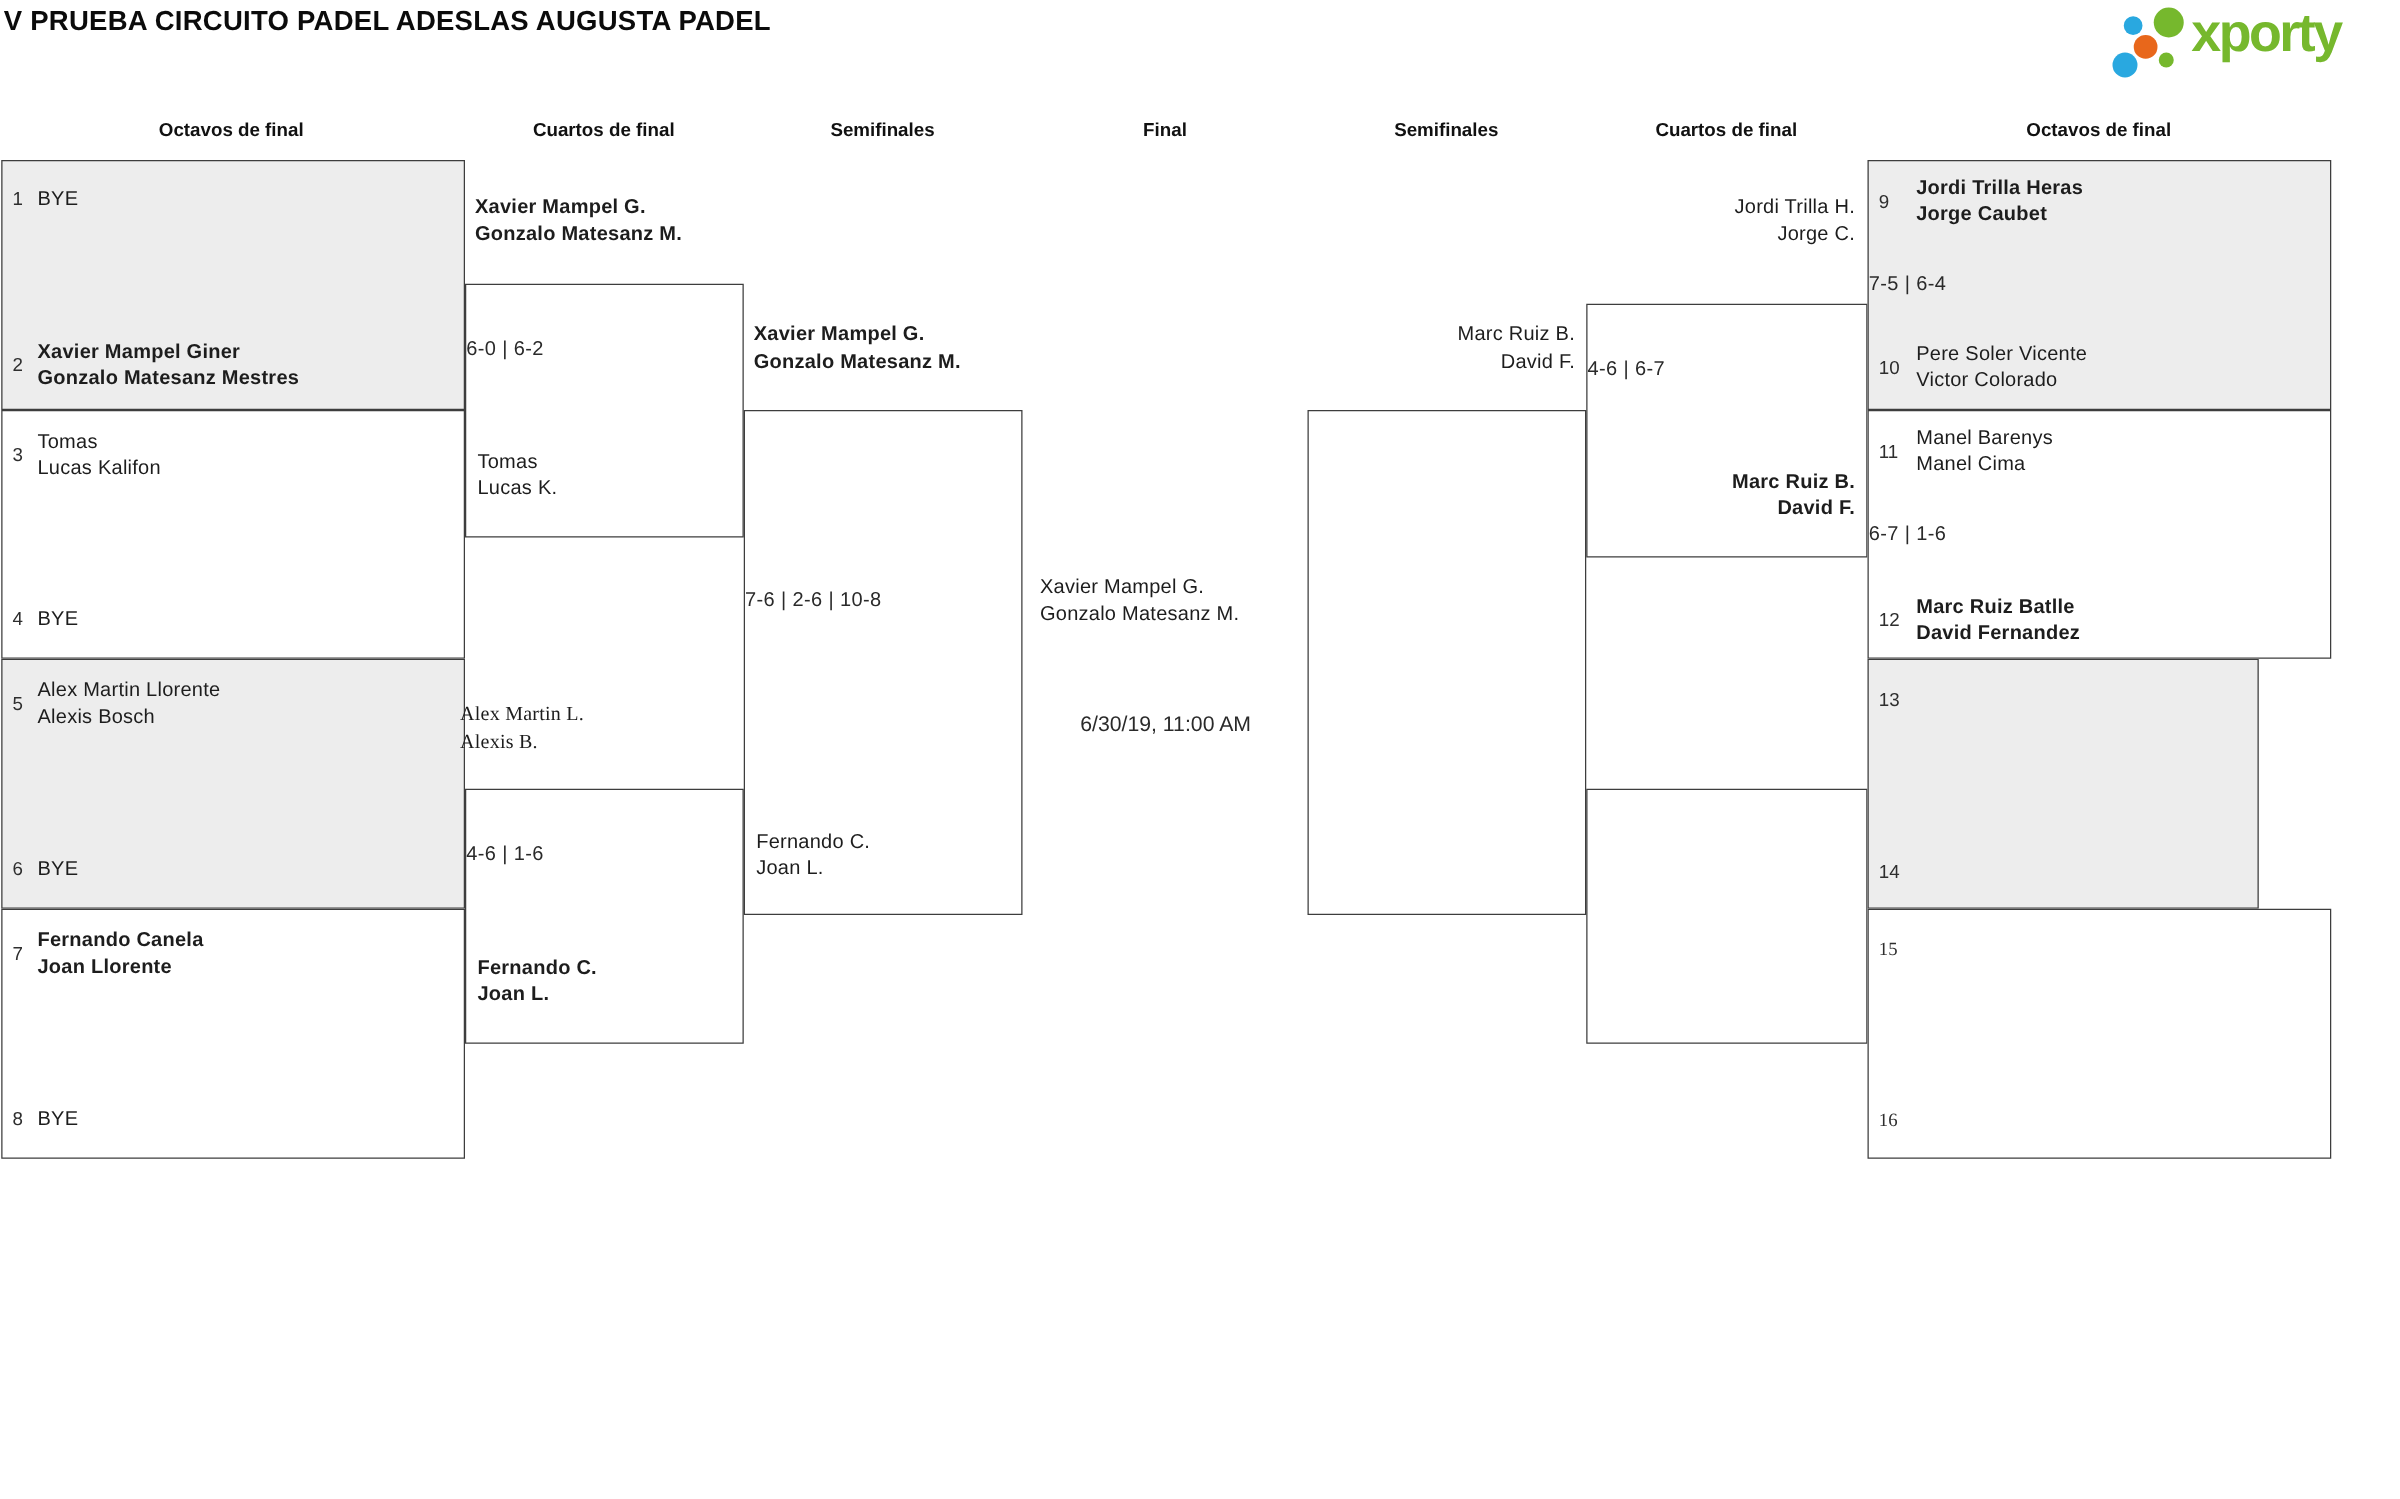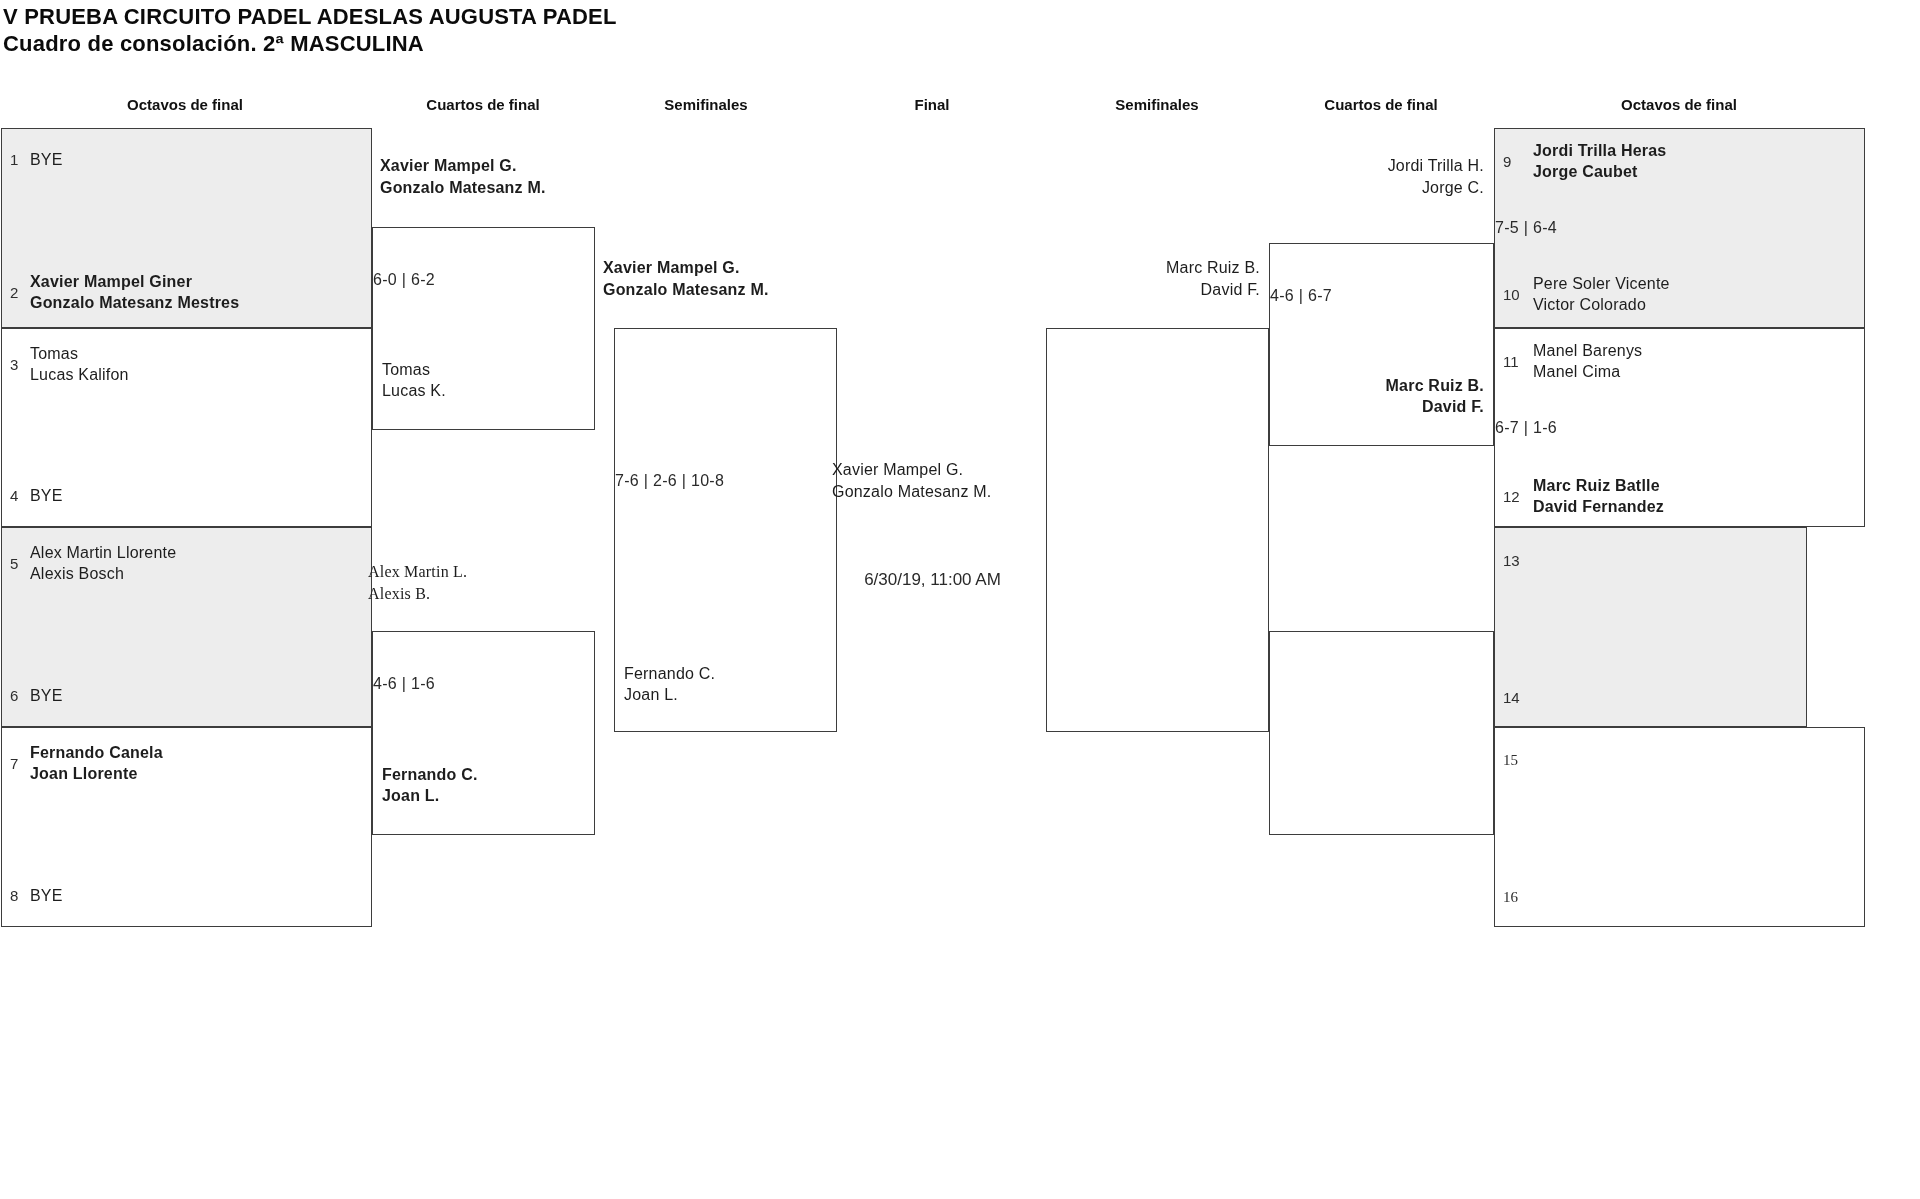--- a/index.html
+++ b/index.html
@@ -40,23 +40,30 @@
 
   .final-date{position:absolute;left:818px;top:570px;width:229px;text-align:center;font-size:17px;color:#2a2a2a;white-space:nowrap;}
 </style>
 </head>
 <body>
 
 <div id="page">
 
   <div class="title-block">
     <div class="title">V PRUEBA CIRCUITO PADEL ADESLAS AUGUSTA PADEL</div>
-    <div class="subtitle">Cuadro de consolación. 2ª MASCULINA</div>
-  </div>
-
+  </div>
+
+  <div class="logo">
+    <span class="dot" style="left:13px;top:11px;width:15px;height:15px;background:#29a8e0;"></span>
+    <span class="dot" style="left:37px;top:4px;width:24px;height:24px;background:#76b82d;"></span>
+    <span class="dot" style="left:21px;top:26px;width:19px;height:19px;background:#e8671b;"></span>
+    <span class="dot" style="left:41px;top:40px;width:12px;height:12px;background:#76b82d;"></span>
+    <span class="dot" style="left:4px;top:40px;width:20px;height:20px;background:#29a8e0;"></span>
+    <span class="word">xporty</span>
+  </div>
 
   <div class="round-label" style="left:185px;">Octavos de final</div>
   <div class="round-label" style="left:483px;">Cuartos de final</div>
   <div class="round-label" style="left:706px;">Semifinales</div>
   <div class="round-label" style="left:932px;">Final</div>
   <div class="round-label" style="left:1157px;">Semifinales</div>
   <div class="round-label" style="left:1381px;">Cuartos de final</div>
   <div class="round-label" style="left:1679px;">Octavos de final</div>
 
   <div class="box shade" style="left:1px;top:128px;width:371px;height:200px;">
@@ -144,21 +151,21 @@
     <div class="winner bold" style="left:9px;bottom:28px;">
       <div>Fernando C.</div>
       <div>Joan L.</div>
     </div>
   </div>
 
   <div class="team-label bold" style="left:603px;top:257px;">
     <div>Xavier Mampel G.</div>
     <div>Gonzalo Matesanz M.</div>
   </div>
-  <div class="mbox" style="left:614px;top:328px;width:223px;height:404px;">
+  <div class="mbox" style="left:595px;top:328px;width:223px;height:404px;">
     <div class="score" style="top:143px;">7-6 | 2-6 | 10-8</div>
     <div class="winner" style="left:9px;bottom:26px;">
       <div>Fernando C.</div>
       <div>Joan L.</div>
     </div>
   </div>
 
   <div class="team-label" style="left:832px;top:459px;">
     <div>Xavier Mampel G.</div>
     <div>Gonzalo Matesanz M.</div>

